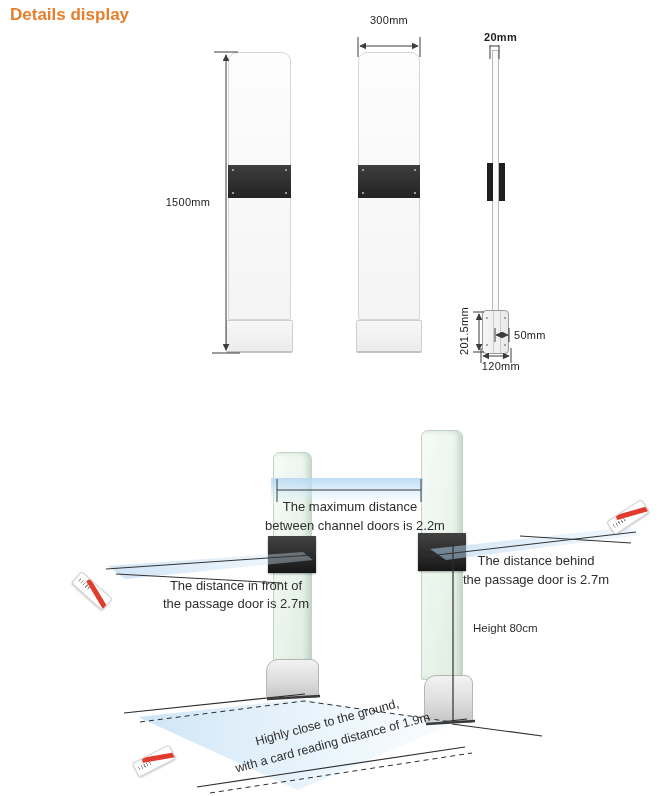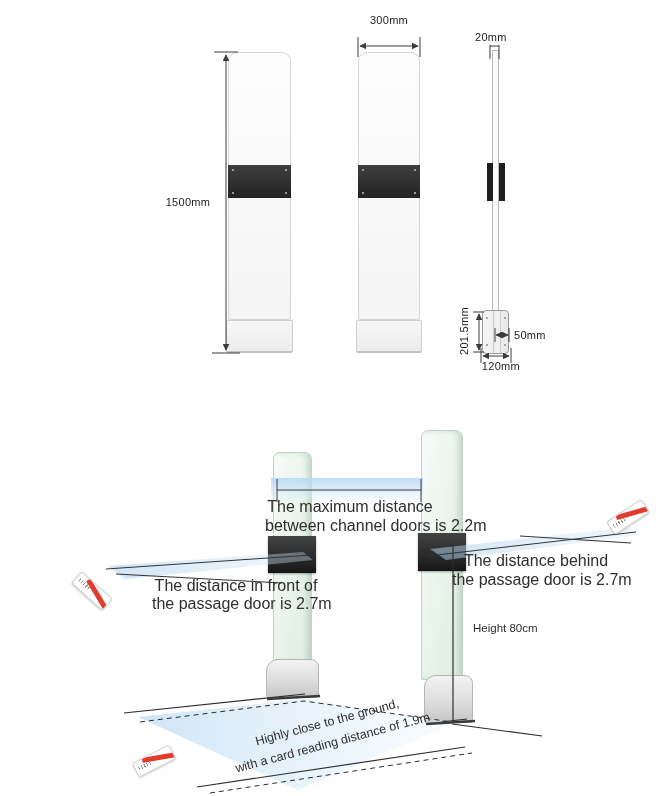--- a/index.html
+++ b/index.html
@@ -32,21 +32,21 @@
   .pole{background:#fafafa;border:1px solid #b9b9b9;box-sizing:border-box;z-index:2;}
   .pole-bar{background:#1f1f1f;z-index:3;}
   .side-base{
     background:linear-gradient(90deg,#f6f6f6,#e9e9e9);
     border:1px solid #9a9a9a;border-radius:4px;box-sizing:border-box;z-index:2;
   }
   .side-base-slot{background:#f0f0f0;border-left:1px solid #cicfcf;border-left:1px solid #ccc;border-right:1px solid #ccc;z-index:3;}
   .screw{width:2px;height:2px;border-radius:50%;background:#8d8d8d;z-index:4;}
   
   .dim-label{font-size:11px;color:#1d1d1d;letter-spacing:.3px;white-space:nowrap;z-index:6;}
-  .ann{font-size:16px;color:#2e2e2e;text-align:center;z-index:6;white-space:nowrap;}
+  .ann{font-size:13px;color:#2e2e2e;text-align:center;z-index:6;white-space:nowrap;}
   
   .glass{
     background:linear-gradient(100deg,rgba(246,251,247,.92) 0%,rgba(232,243,234,.95) 55%,rgba(219,235,223,.95) 100%);
     border:1px solid #c4d2c7;border-radius:7px 7px 2px 2px;box-sizing:border-box;
     box-shadow:inset -4px 0 5px rgba(150,180,158,.4);z-index:2;
   }
   .gate-band{
     background:linear-gradient(180deg,#424242 0%,#252525 70%,#161616 100%);
     box-shadow:0 1px 2px rgba(0,0,0,.35);z-index:3;
   }
@@ -66,41 +66,42 @@
   .tag-stripe{position:absolute;left:9px;top:4px;width:36px;height:5px;background:#e23b2e;transform:rotate(17deg);border-radius:1px;}
   .tag-text{position:absolute;left:3px;top:5px;width:13px;height:4px;
     background:repeating-linear-gradient(90deg,#8f8f8f 0 1px,transparent 1px 3px);}
   svg.overlay{position:absolute;left:0;top:0;z-index:5;pointer-events:none;}
 </style>
 </head>
 <body>
 
 <div class="canvas">
 
+  <div class="abs page-title">Details display</div>
 
   <div class="abs ped-body" style="left:228px;top:52px;width:63px;height:268px;"></div>
   <div class="abs ped-band" style="left:228px;top:165px;width:63px;height:33px;"></div>
   <div class="abs ped-base" style="left:226px;top:320px;width:67px;height:33px;"></div>
   <div class="abs dim-label" style="left:156px;top:196px;width:64px;text-align:center;">1500mm</div>
 
   <div class="abs ped-body" style="left:358px;top:52px;width:62px;height:268px;"></div>
   <div class="abs ped-band" style="left:358px;top:165px;width:62px;height:33px;"></div>
   <div class="abs ped-base" style="left:356px;top:320px;width:66px;height:33px;"></div>
   <div class="abs dim-label" style="left:359px;top:14px;width:60px;text-align:center;">300mm</div>
 
   <div class="abs pole" style="left:492px;top:50px;width:7px;height:262px;"></div>
   <div class="abs pole-bar" style="left:487px;top:163px;width:6px;height:38px;"></div>
   <div class="abs pole-bar" style="left:499px;top:163px;width:6px;height:38px;"></div>
   <div class="abs side-base" style="left:482px;top:310px;width:27px;height:44px;"></div>
   <div class="abs side-base-slot" style="left:493px;top:311px;width:6px;height:42px;"></div>
   <div class="abs screw" style="left:486px;top:317px;"></div>
   <div class="abs screw" style="left:504px;top:317px;"></div>
   <div class="abs screw" style="left:486px;top:344px;"></div>
   <div class="abs screw" style="left:504px;top:344px;"></div>
-  <div class="abs dim-label" style="left:475px;top:31px;width:42px;text-align:left;">20mm</div>
+  <div class="abs dim-label" style="left:475px;top:31px;width:42px;text-align:right;font-weight:bold;">20mm</div>
   <div class="abs dim-label" style="left:436px;top:325px;width:56px;text-align:center;transform:rotate(-90deg);">201.5mm</div>
   <div class="abs dim-label" style="left:514px;top:329px;width:40px;">50mm</div>
   <div class="abs dim-label" style="left:470px;top:360px;width:50px;text-align:right;">120mm</div>
 
   <div class="abs glass" style="left:273px;top:452px;width:39px;height:211px;"></div>
   <div class="abs glass" style="left:421px;top:430px;width:42px;height:250px;"></div>
   <div class="abs blue-band" style="left:271px;top:478px;width:152px;height:24px;"></div>
   <div class="abs gate-band" style="left:268px;top:536px;width:48px;height:37px;"></div>
   <div class="abs gate-band" style="left:418px;top:533px;width:48px;height:38px;"></div>
   <div class="abs gate-base" style="left:266px;top:659px;width:53px;height:39px;"></div>

